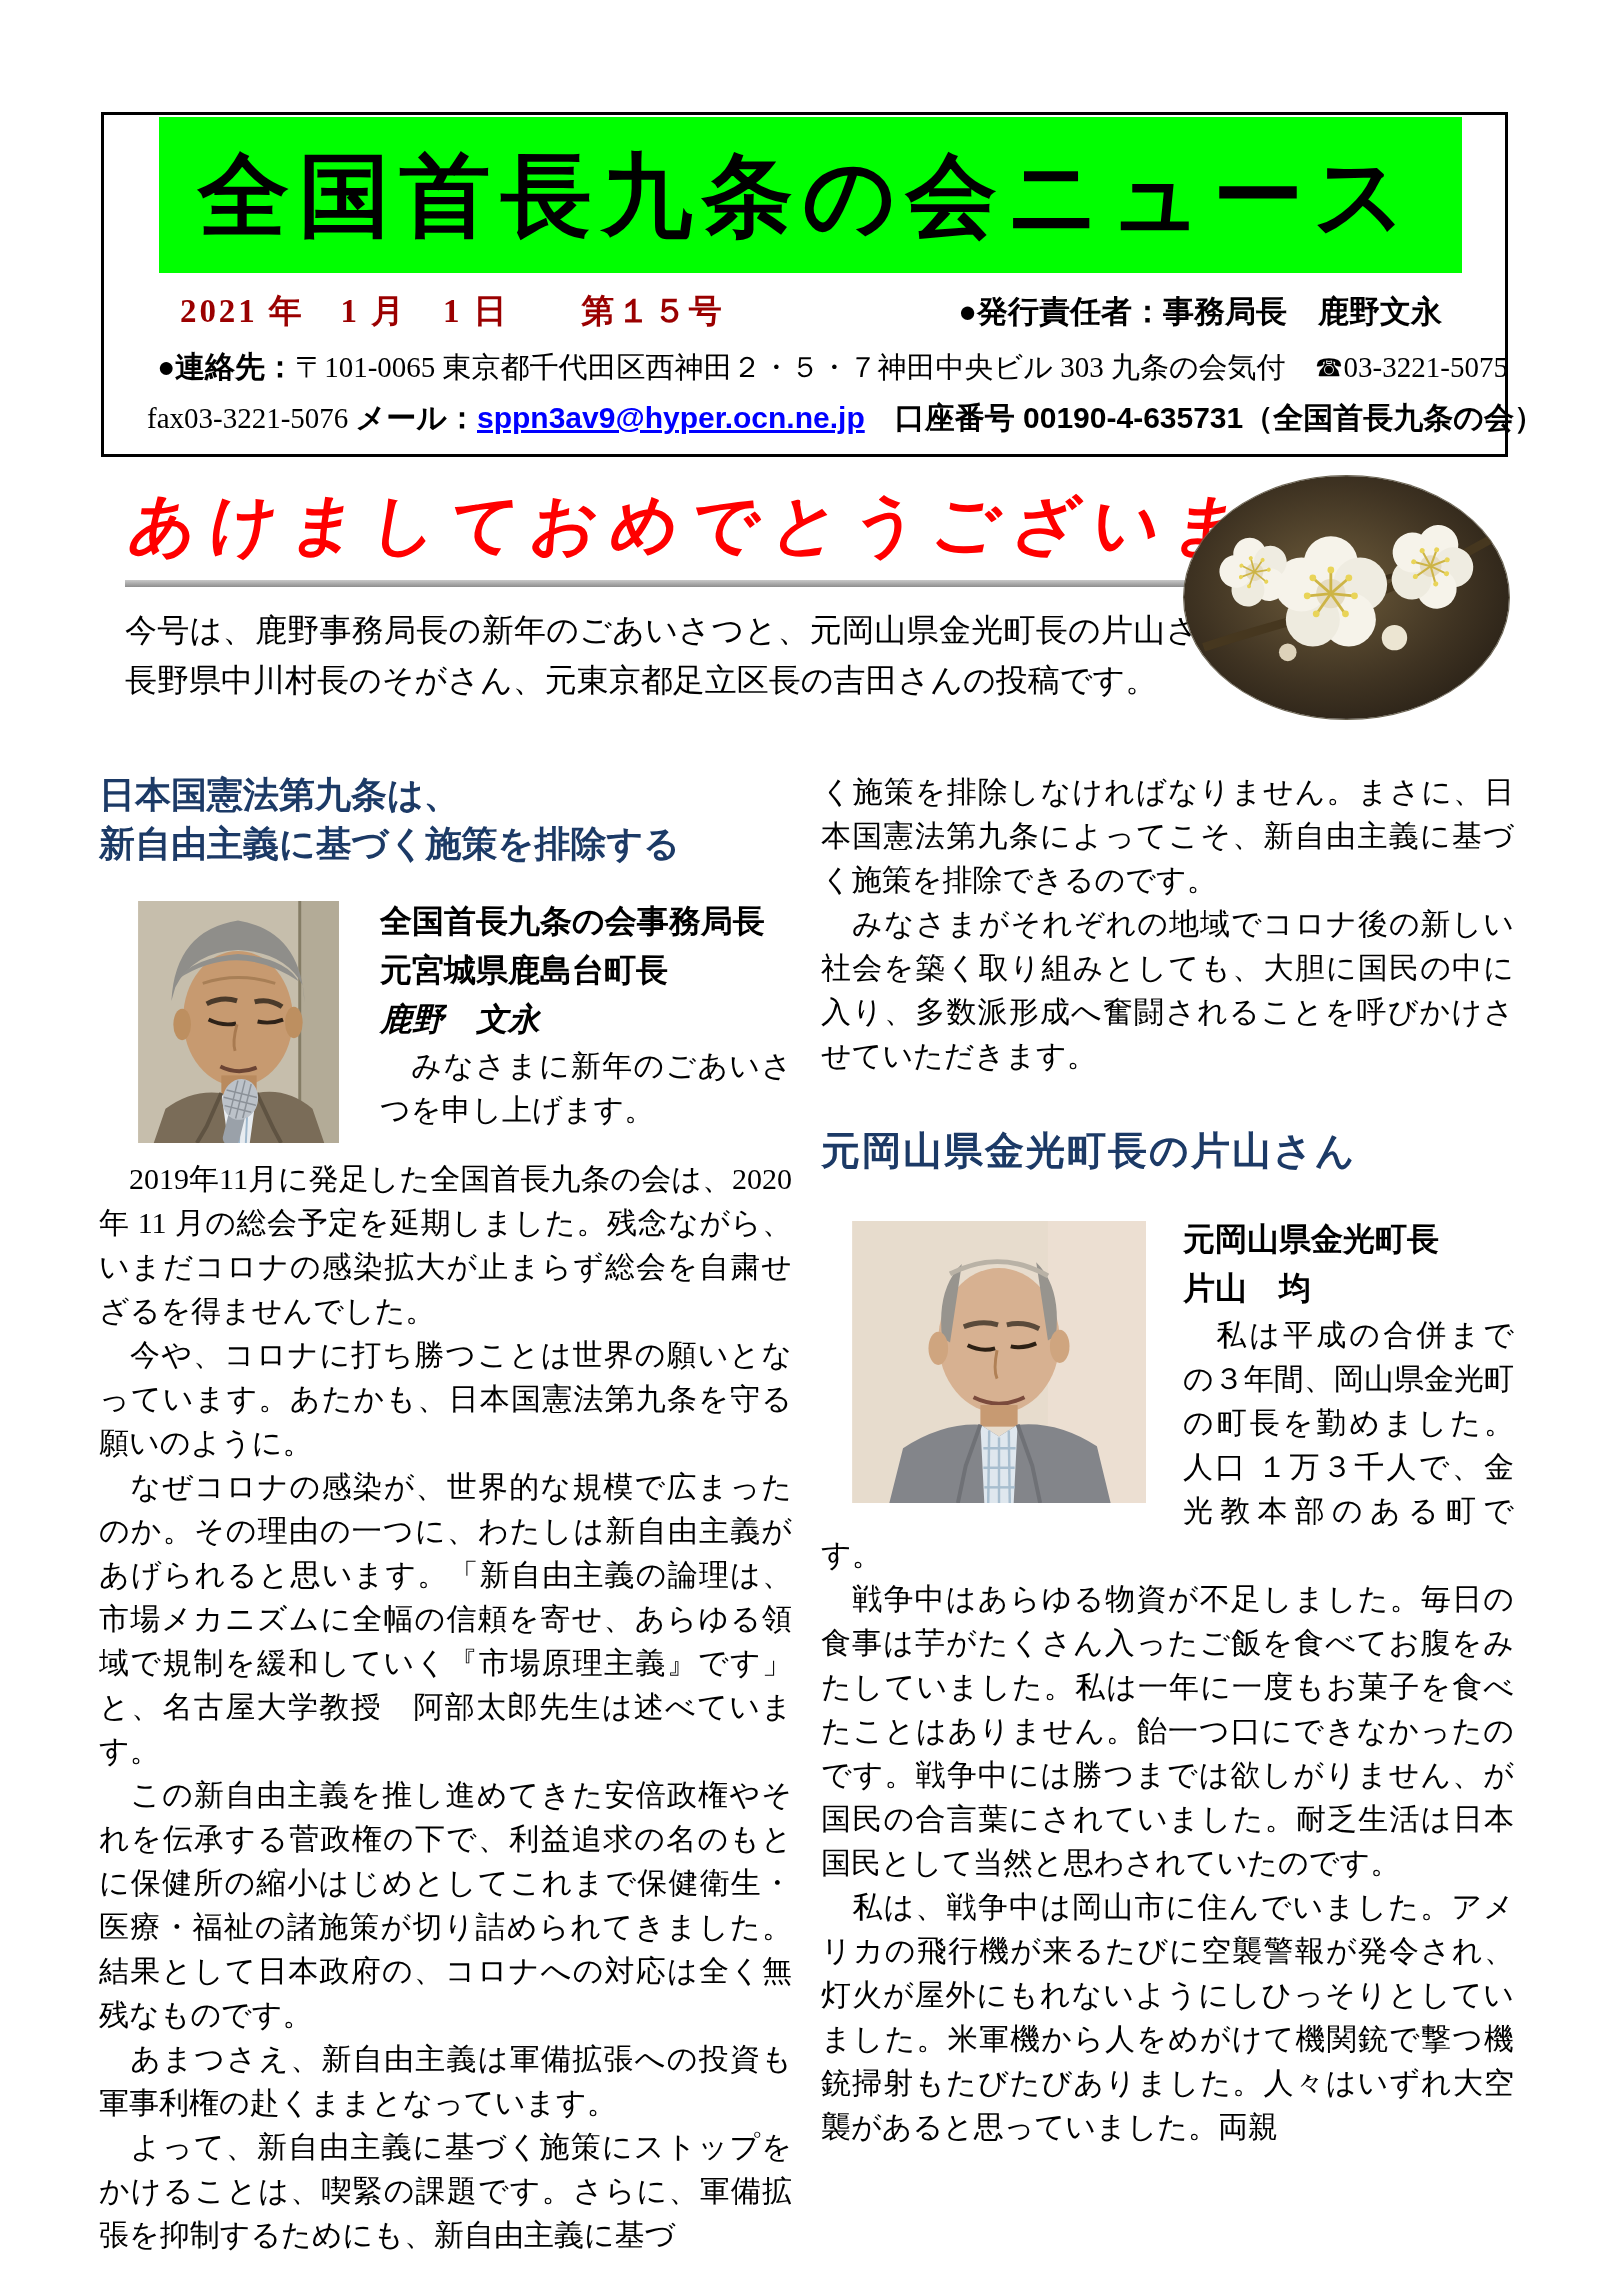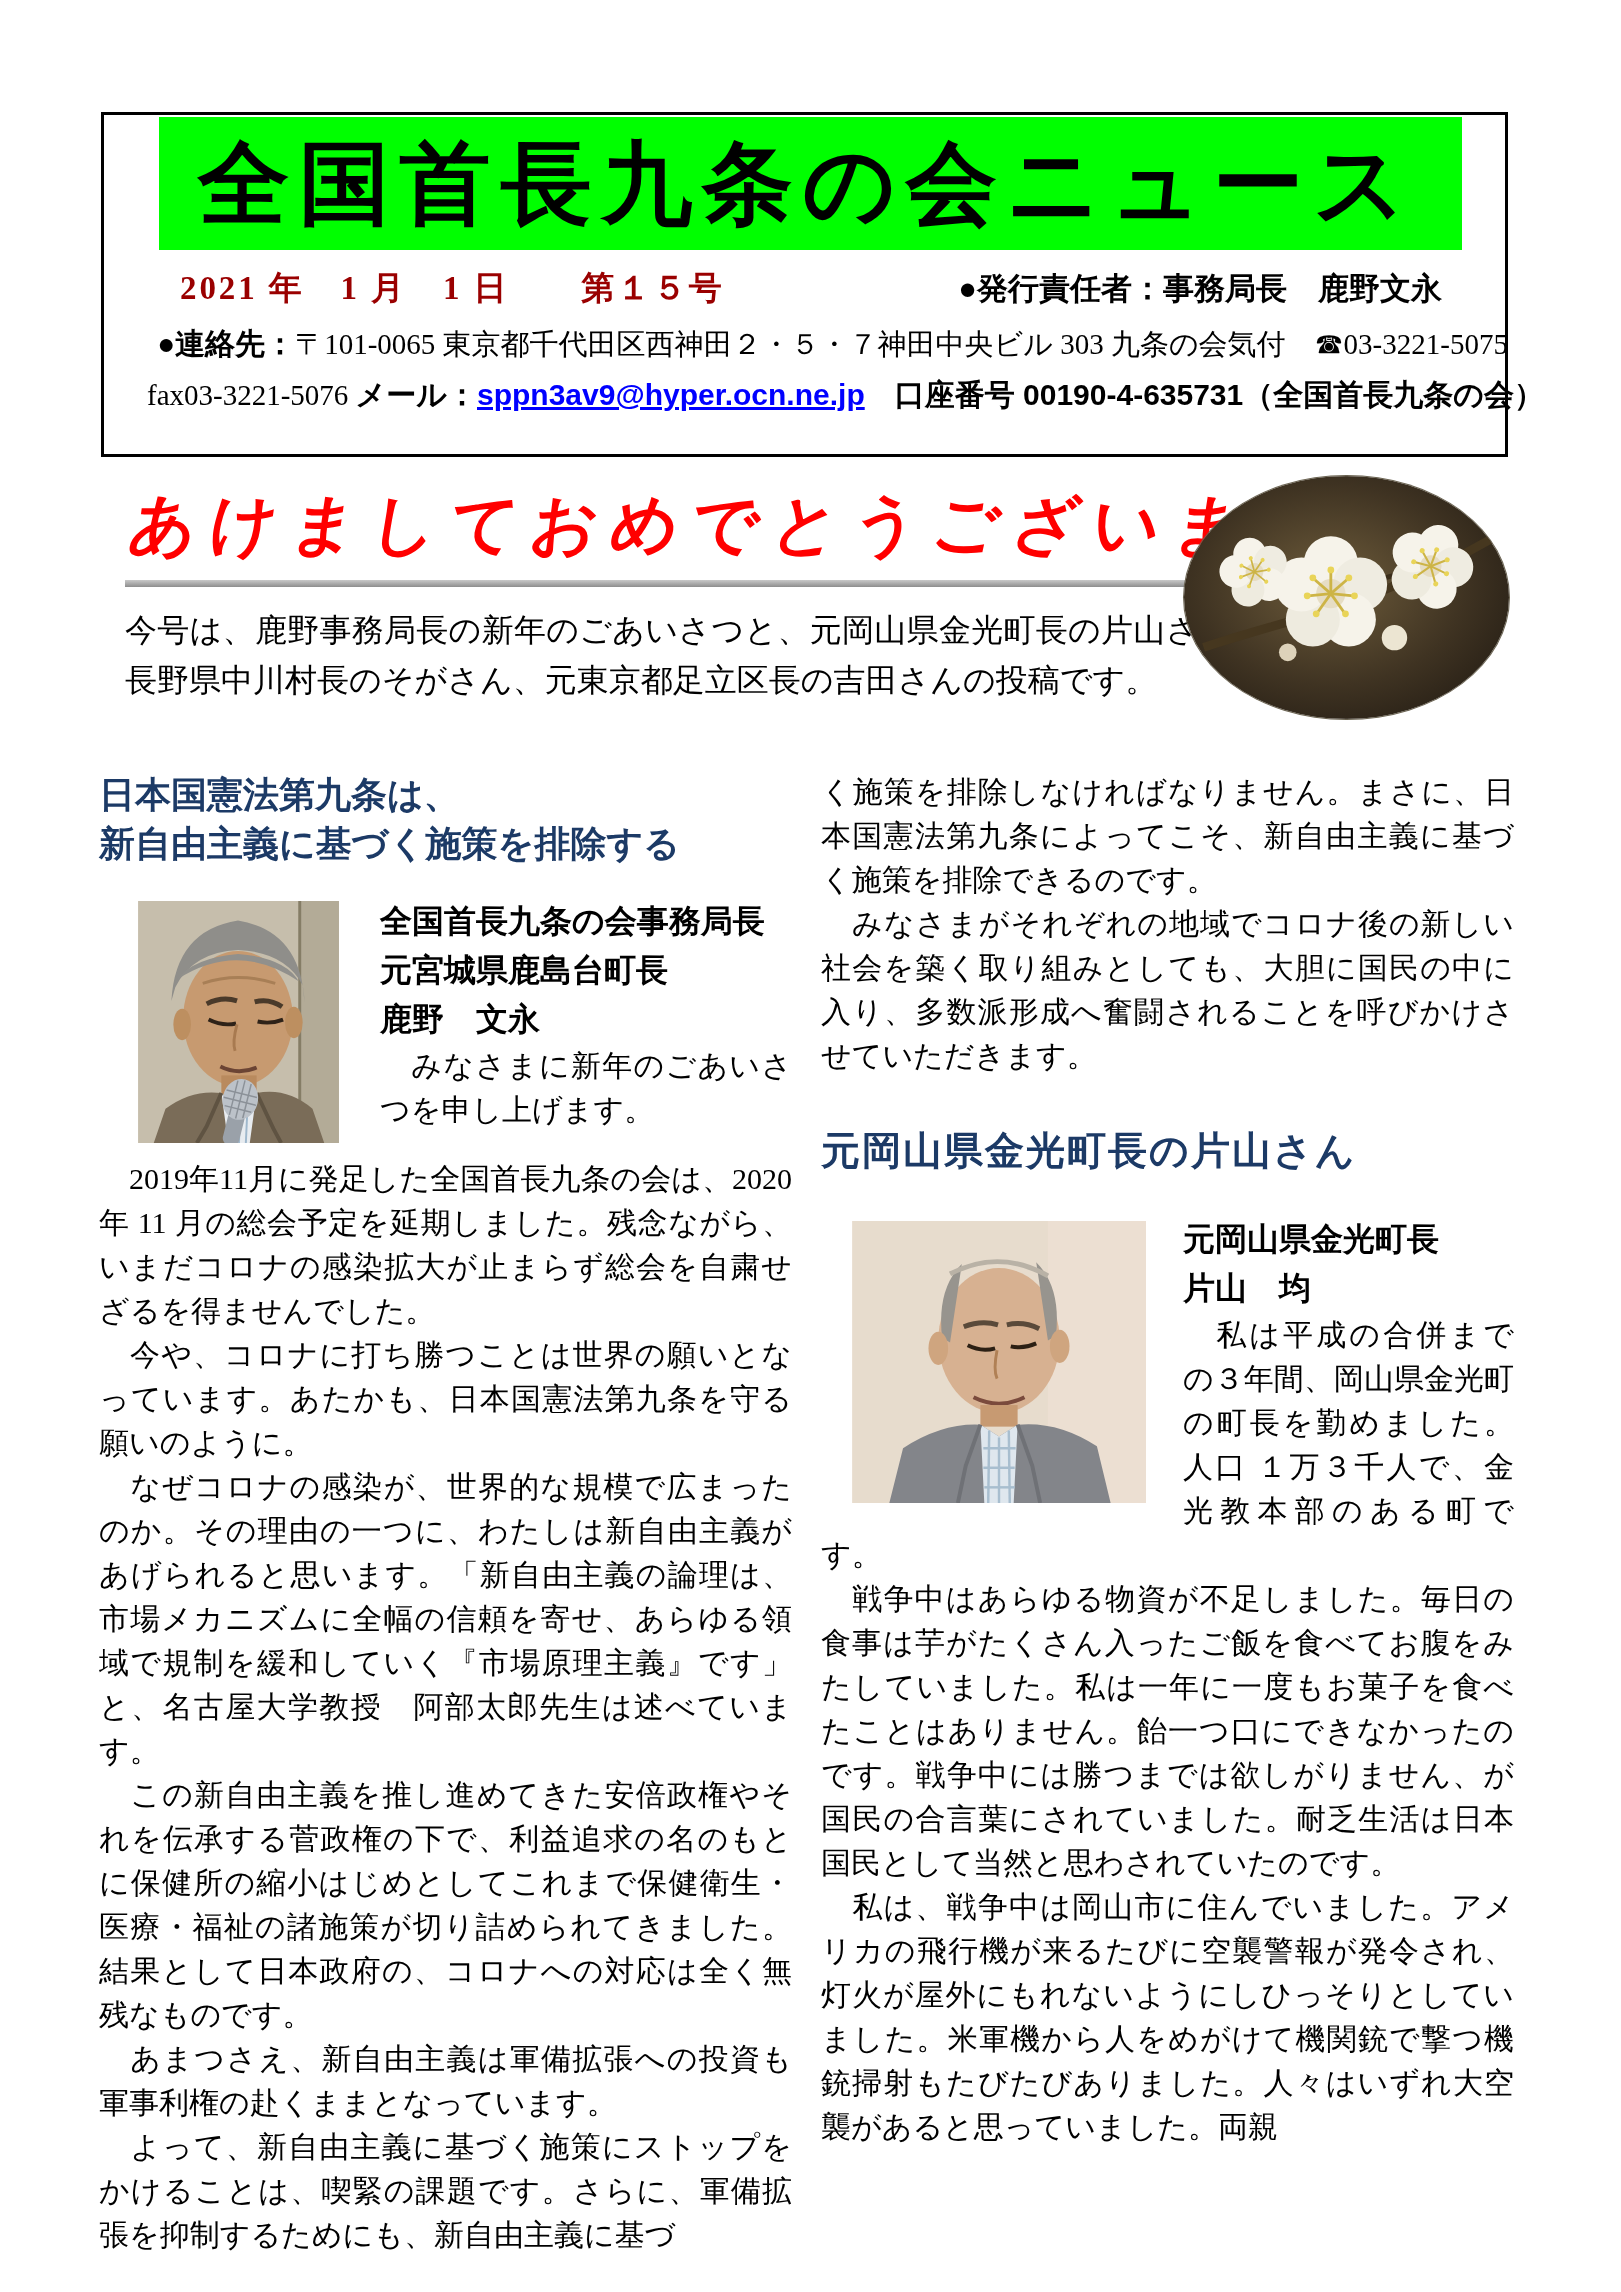--- a/index.html
+++ b/index.html
@@ -7,21 +7,21 @@
     position:relative; width:1621px; height:2293px; margin:0 auto;
     background:#ffffff; overflow:hidden; color:#000;
     font-family:"Liberation Serif","DejaVu Serif",serif;
   }
   
   .header-box {
     position:absolute; left:101px; top:112px; width:1407px; height:345px;
     border:3.9px solid #000; box-sizing:border-box; background:#fff;
   }
   .green-banner {
-    margin:2px 43px 0 55px; height:133px; background:#00ff00;
+    margin:2px 43px 0 55px; height:156px; background:#00ff00;
     display:flex; align-items:center; overflow:hidden;
   }
   .masthead-title {
     font-family:"Liberation Sans","DejaVu Sans",sans-serif;
     font-weight:900; font-size:91px; line-height:1; letter-spacing:9.8px;
     padding-left:39px; white-space:nowrap; color:#000;
   }
   .date-row {
     display:flex; justify-content:space-between; align-items:baseline;
     padding:15.7px 63px 0 76px;
@@ -82,21 +82,21 @@
   .right-heading {
     color:#1c3a66; font-family:"Liberation Sans","DejaVu Sans",sans-serif;
     font-weight:bold; font-size:39px; line-height:47px;
     margin:49px 0 41px 0; letter-spacing:2px; text-align:left;
   }
   .portrait { float:left; }
   .kano-photo   { width:201px; height:242px; margin:3.9px 41px 9.8px 39px; }
   .katayama-photo { width:294px; height:282px; margin:5.9px 37px 9.8px 31px; }
   .portrait svg { display:block; }
   .caption-line { font-weight:bold; font-size:32px; line-height:49px; text-align:left; }
-  .caption-name-left  { padding-left:162px; }
+  .caption-name-left  { padding-left:162px;font-style:italic; }
   .caption-name-right { padding-left:142px; }
   .lead-left  { margin-top:41px; }
   .lead-right { margin-top:43px; }
   .clearp { clear:left; padding-top:3.9px; }
 </style>
 </head>
 <body>
 
 <div class="page">
 

